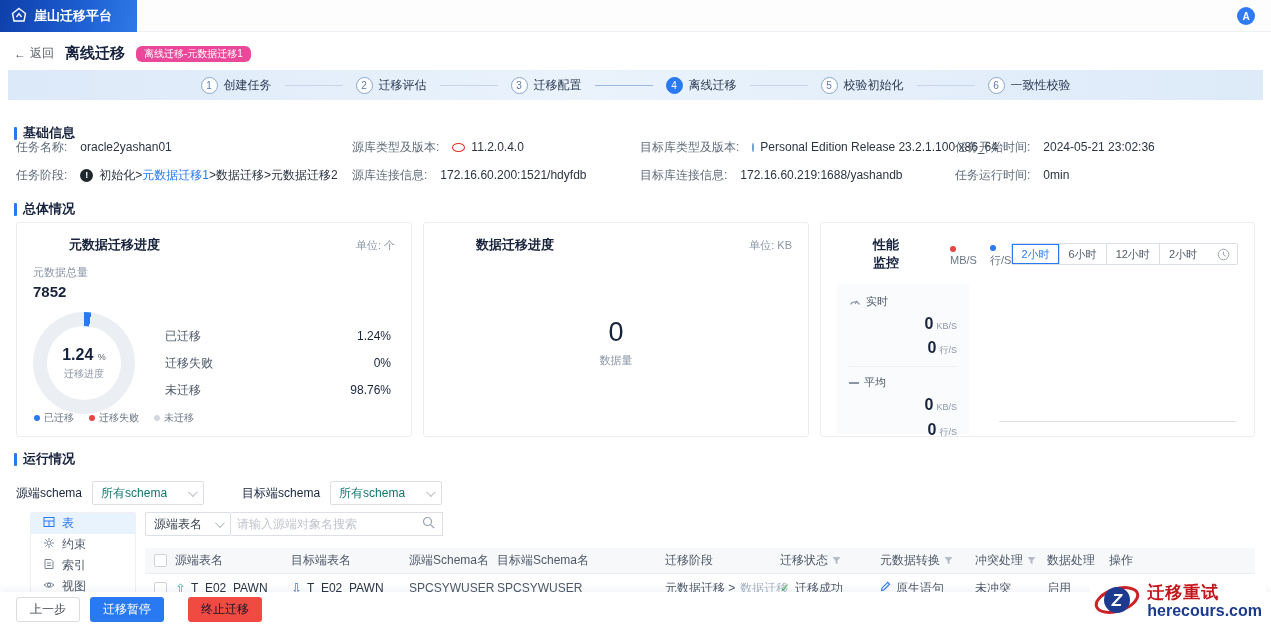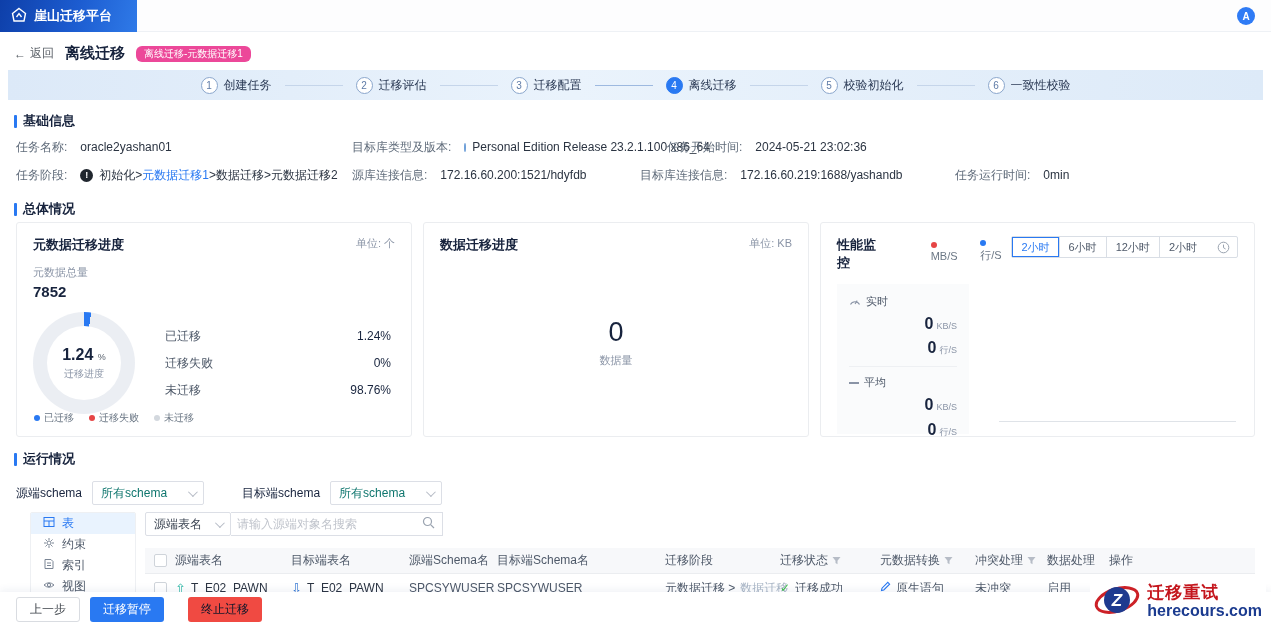--- a/index.html
+++ b/index.html
@@ -43,21 +43,21 @@
   .val { color:#2b3442; }
   .stage-blue { color:#2979f2; }
   .oracle-icon { width:13px; height:9px; border:1.5px solid #e0301e; border-radius:50%; display:inline-block; margin-right:6px; }
   .ydb-icon { width:9px; height:9px; border-radius:50%; background:#aecdf0; border:1px solid #6f9fd8; display:inline-block; margin-right:6px; }
   .stage-icon { width:13px; height:13px; border-radius:50%; background:#20262e; color:#fff; font-size:9px; font-weight:bold; display:inline-flex; align-items:center; justify-content:center; margin-right:6px; }
 
   
   .cards { position:absolute; top:222px; left:16px; right:16px; height:215px; display:flex; gap:11px; }
   .card { background:#fff; border:1px solid #ebedf0; border-radius:3px; position:relative; padding:13px 16px; }
   .card1 { width:396px; } .card2 { width:386px; } .card3 { flex:1; }
-  .card-head { display:flex; align-items:flex-start; }
+  .card-head { display:flex; align-items:center;margin-left:36px; }
   .card-title { font-size:13px; font-weight:bold; color:#17233d; }
   .card-unit { font-size:11px; color:#8a94a6; margin-left:auto; }
   .total-label { margin-top:11px; font-size:11px; color:#8a94a6; }
   .total-value { font-size:15px; font-weight:bold; color:#17233d; margin-top:3px; }
   .donut-row { display:flex; align-items:center; margin-top:12px; }
   .donut { width:102px; height:102px; border-radius:50%; position:relative; background:#ebeef3; flex:0 0 auto; }
   .donut::after { content:""; position:absolute; inset:14px; background:#fff; border-radius:50%; }
   .donut-center { position:absolute; inset:0; display:flex; flex-direction:column; align-items:center; justify-content:center; z-index:1; }
   .donut-pct { font-size:16px; font-weight:bold; color:#17233d; }
   .donut-pct small { font-size:9px; font-weight:normal; color:#59626e; }
@@ -191,30 +191,35 @@
     <span class="step-circle">5</span>
     <span class="step-label">校验初始化</span>
   </div>
   <span class="step-line"></span>
   <div class="step">
     <span class="step-circle">6</span>
     <span class="step-label">一致性校验</span>
   </div>
 </div>
 
-<div class="sec-title" style="top:112px;">
+<div class="sec-title" style="top:124px;">
   <span class="sec-bar"></span>
   <span>基础信息</span>
 </div>
 
 <div class="info-grid">
   <div class="info-row">
     <div class="cell c1">
       <span class="lbl">任务名称:</span>
       <span class="val">oracle2yashan01</span>
+    </div>
+    <div class="cell c2">
+      <span class="lbl">源库类型及版本:</span>
+      <span class="oracle-icon"></span>
+      <span class="val">11.2.0.4.0</span>
     </div>
     <div class="cell c3">
       <span class="lbl">目标库类型及版本:</span>
       <span class="ydb-icon"></span>
       <span class="val">Personal Edition Release 23.2.1.100 x86_64</span>
     </div>
     <div class="cell c4">
       <span class="lbl">任务开始时间:</span>
       <span class="val">2024-05-21 23:02:36</span>
     </div>

